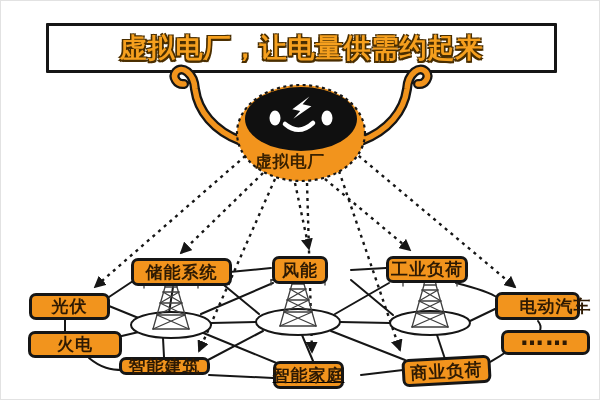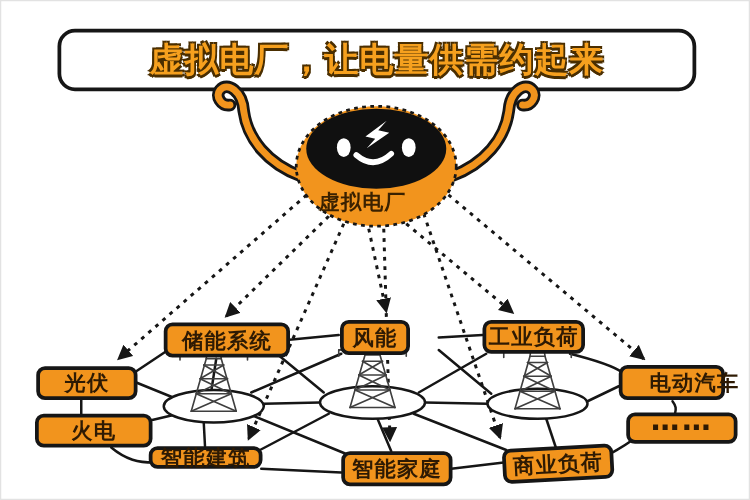--- a/index.html
+++ b/index.html
@@ -1,19 +1,19 @@
 <!DOCTYPE html>
 <html><head>
 <meta charset="utf-8">
 <style>
   html,body{margin:0;padding:0;background:#ffffff;font-family:"DejaVu Sans","Liberation Sans",sans-serif;}
   #stage{position:relative;width:600px;height:400px;background:#ffffff;overflow:hidden;border:1px solid #e2e2e2;box-sizing:border-box;}
   
   .banner{position:absolute;left:45px;top:22px;width:511px;height:50px;background:#ffffff;
-    border:3.5px solid #161616;border-radius:14px;box-sizing:border-box;z-index:1;
+    border:3.5px solid #161616;border-radius:1px;box-sizing:border-box;z-index:1;
     display:flex;align-items:center;justify-content:center;}
   .banner span{font-size:27px;font-weight:bold;letter-spacing:1px;color:#F6A01E;white-space:nowrap;
     text-shadow:-1.5px -1.5px 0 #4A2E00,1.5px -1.5px 0 #4A2E00,-1.5px 1.5px 0 #4A2E00,1.5px 1.5px 0 #4A2E00,0 2px 0 #4A2E00;}
   
   svg.layer{position:absolute;left:0;top:0;z-index:2;}
   
   .robot-label{position:absolute;left:254px;top:150px;width:92px;text-align:left;z-index:3;
     font-size:16.5px;font-weight:bold;color:#3A2100;letter-spacing:1px;}
   
   .node{position:absolute;background:#F2941D;border:3px solid #161616;border-radius:7px;
@@ -131,20 +131,20 @@
   </div>
   <div class="node" style="left:494px;top:291px;width:85px;height:28px;padding-left:36px;">
     <span>电动汽车</span>
   </div>
   <div class="node node-more" style="left:500px;top:329px;width:89px;height:25px;">
     <span>……</span>
   </div>
   <div class="node" style="left:118px;top:356px;width:91px;height:18px;">
     <span>智能建筑</span>
   </div>
-  <div class="node" style="left:272px;top:360px;width:89px;height:28px;">
+  <div class="node" style="left:272px;top:360px;width:71px;height:28px;text-decoration:underline;">
     <span>智能家庭</span>
   </div>
   <div class="node tilt" style="left:401px;top:356px;width:89px;height:28px;">
     <span>商业负荷</span>
   </div>
 
 </div>
 
 </body></html>

